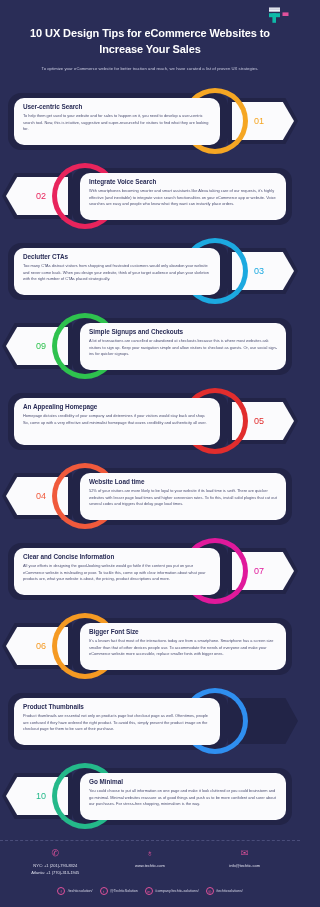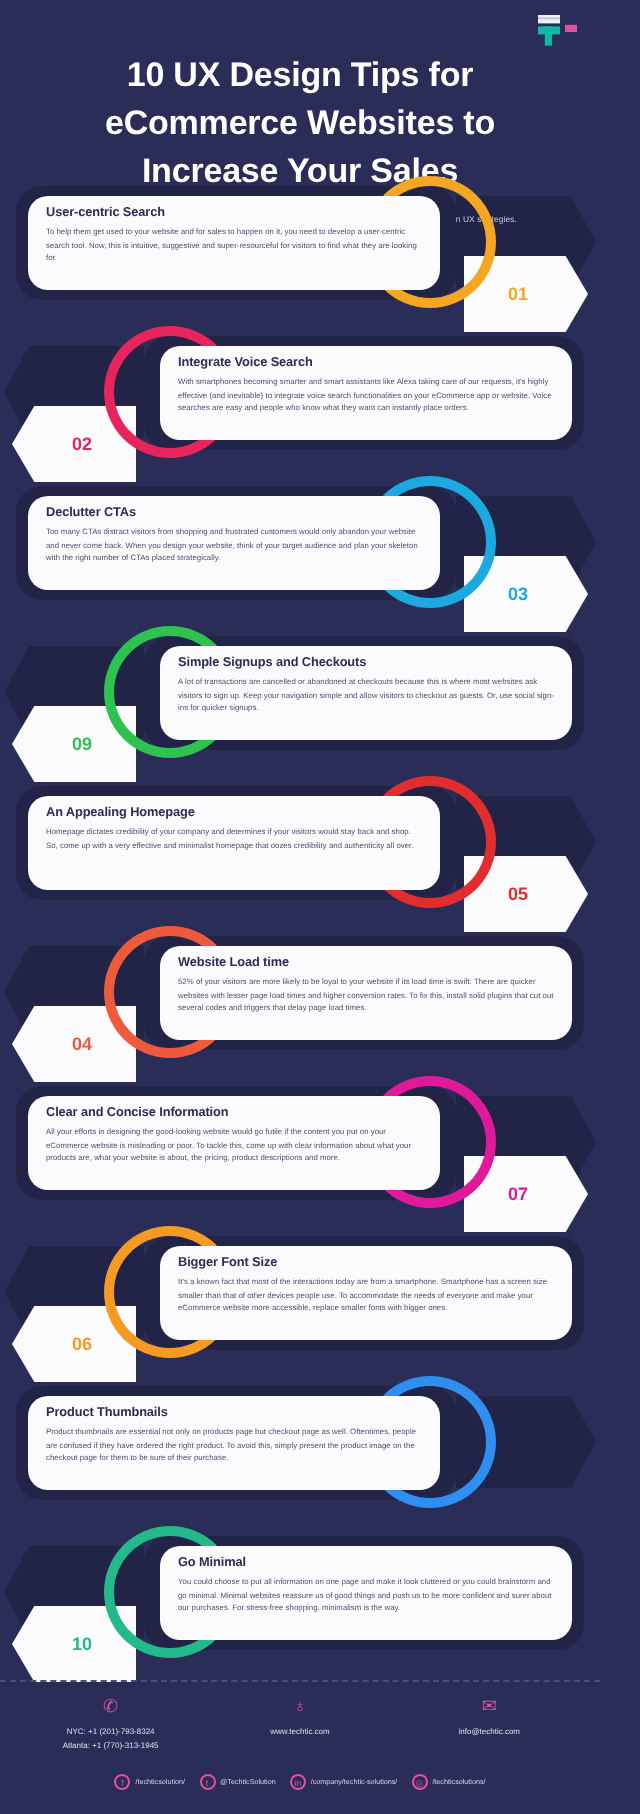--- a/index.html
+++ b/index.html
@@ -11,21 +11,21 @@
     position:relative;
   }
 
   
   .header { position:relative; height:85px; padding-top:26px; }
   .logo { position:absolute; top:6px; right:8px; width:26px; height:20px; }
 
   .title {
     text-align:center;
     color:#ffffff;
-    font-size:17px;
+    font-size:11px;
     font-weight:bold;
     line-height:1.42;
     letter-spacing:-0.1px;
     padding:0 18px;
   }
   .subtitle {
     text-align:center;
     color:#c9cbe0;
     font-size:4.2px;
     line-height:1.5;
@@ -100,23 +100,22 @@
   .num {
     position:absolute;
     top:17px;
     width:62px;
     height:38px;
     background:#fbfbfd;
     display:flex;
     align-items:center;
     justify-content:center;
     font-size:9px;
-    font-weight:bold;
+    font-weight:normal;
     z-index:0;
-    margin-top:26px;
   }
   .row.left .num {
     right:6px;
     clip-path:polygon(0 0, 82% 0, 100% 50%, 82% 100%, 0 100%);
     padding-right:8px;
   }
   .row.right .num {
     left:6px;
     clip-path:polygon(18% 0, 100% 0, 100% 100%, 18% 100%, 0 50%);
     padding-left:8px;

